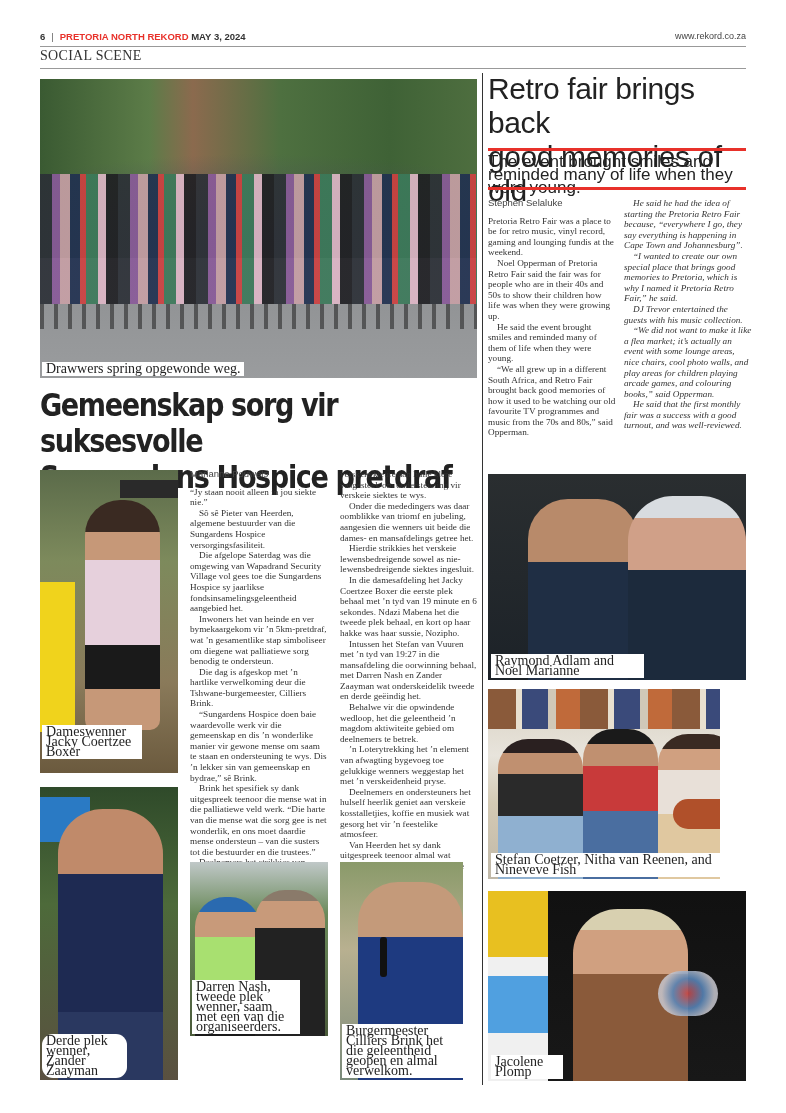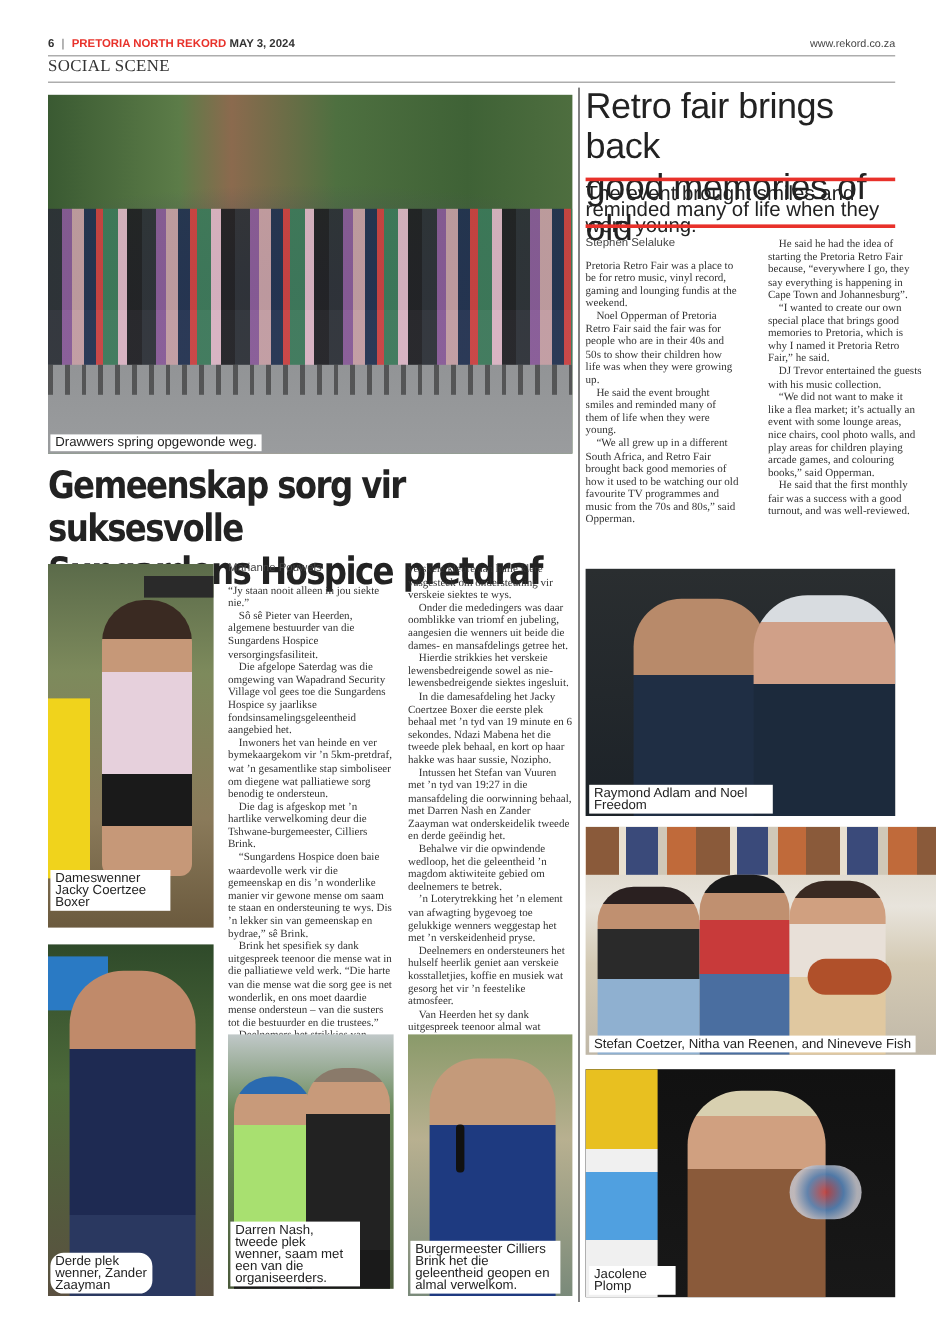--- a/index.html
+++ b/index.html
@@ -10,21 +10,21 @@
   .folio .pg { margin-right: 6px; }
   .folio .sep { margin-right: 6px; font-weight: normal; color: #666; }
   .folio .paper { color: #e8312a; }
   .folio .url { position: absolute; right: 0; top: 0; font-weight: normal; font-size: 9px; color: #444; }
   .rule-top { position: absolute; left: 40px; top: 46px; width: 706px; height: 1px; background: #999; }
   .section { position: absolute; left: 40px; top: 48px; width: 706px; font-family: "Liberation Serif", serif; font-size: 14px; letter-spacing: 0.3px; color: #333; }
   .rule-sec { position: absolute; left: 40px; top: 68px; width: 706px; height: 1px; background: #999; }
   .vdivider { position: absolute; left: 482px; top: 73px; width: 1px; height: 1012px; background: #333; }
 
   .photo { position: absolute; overflow: hidden; }
-  .caption { position: absolute; background: #fff; font-family: Liberation Sans, sans-serif; font-size: 11px; line-height: 10px; color: #222; padding: 2px 4px; margin-top: 36px; }
+  .caption { position: absolute; background: #fff; font-family: Liberation Serif, serif; font-size: 14px; line-height: 10px; color: #222; padding: 2px 4px; margin-top: 36px; }
 
   
   .p-race { left: 40px; top: 79px; width: 437px; height: 299px;
     background:
       linear-gradient(180deg, rgba(0,0,0,0) 0%, rgba(0,0,0,0) 60%, #8d8f91 60%, #9a9c9e 100%),
       radial-gradient(ellipse 80% 30% at 50% 55%, #4a4f57 0%, rgba(74,79,87,0) 100%),
       linear-gradient(90deg, #3a5a32 0%, #5c7c48 25%, #8b6a4e 35%, #4e7040 55%, #3f6236 80%, #4e6e3f 100%); }
   .p-race .crowd { position: absolute; left: 0; top: 95px; width: 100%; height: 130px;
     background: repeating-linear-gradient(90deg, #2b2f36 0 12px, #8a5a9a 12px 20px, #c8a0a6 20px 30px, #203050 30px 40px, #d04040 40px 46px, #3b7a5a 46px 58px, #e0b8c8 58px 66px, #1e1e22 66px 78px); opacity: 0.9; }
   .p-race .legs { position: absolute; left: 0; top: 225px; width: 100%; height: 25px;
@@ -36,41 +36,41 @@
   .p-jacky .girl { position: absolute; left: 45px; top: 30px; width: 75px; height: 230px; border-radius: 35px 35px 10px 10px;
     background: linear-gradient(180deg, #3a2a22 0 14%, #c69878 14% 26%, #e6d0dc 26% 63%, #1a1a1a 63% 82%, #c69878 82% 100%); }
   .p-jacky .tent { position: absolute; left: 80px; top: 10px; width: 58px; height: 18px; background: #2a2a2a; }
 
   .p-zander { left: 40px; top: 787px; width: 138px; height: 293px;
     background: linear-gradient(180deg, #2f4a2a 0%, #4d6a3a 40%, #5a5040 100%); }
   .p-zander .tent { position: absolute; left: 0; top: 10px; width: 50px; height: 45px; background: #2a7ac4; }
   .p-zander .boy { position: absolute; left: 18px; top: 22px; width: 105px; height: 271px; border-radius: 45px 45px 0 0;
     background: linear-gradient(180deg, #c08a6a 0 24%, #1e2a52 24% 75%, #2a3860 75% 100%); }
 
-  .p-darren { left: 190px; top: 862px; width: 138px; height: 212px;
+  .p-darren { left: 190px; top: 862px; width: 138px; height: 174px;
     background: linear-gradient(180deg, #c0c8c8 0%, #6a8a5a 30%, #4a5a3a 100%); }
   .p-darren .m1 { position: absolute; left: 5px; top: 35px; width: 65px; height: 183px; border-radius: 30px 30px 0 0;
     background: linear-gradient(180deg, #2a6ab0 0 8%, #c89a7a 8% 22%, #a8e070 22% 75%, #1a1a1a 75% 100%); }
   .p-darren .m2 { position: absolute; left: 65px; top: 28px; width: 70px; height: 190px; border-radius: 30px 30px 0 0;
     background: linear-gradient(180deg, #8a7a6a 0 6%, #c89a7a 6% 20%, #222 20% 80%, #1a1a1a 80% 100%); }
 
-  .p-brink { left: 340px; top: 862px; width: 137px; height: 218px;
+  .p-brink { left: 340px; top: 862px; width: 123px; height: 218px;
     background: linear-gradient(180deg, #8a9a6a 0%, #b8b090 40%, #7a8a7a 100%); }
   .p-brink .man { position: absolute; left: 18px; top: 20px; width: 105px; height: 198px; border-radius: 40px 40px 0 0;
     background: linear-gradient(180deg, #c49a7a 0 28%, #1e3a80 28% 100%); }
   .p-brink .mic { position: absolute; left: 40px; top: 75px; width: 7px; height: 40px; background: #111; border-radius: 3px; }
 
   .p-ray { left: 488px; top: 474px; width: 258px; height: 206px;
     background: linear-gradient(180deg, #2a2e30 0%, #1c2228 100%); }
   .p-ray .a { position: absolute; left: 40px; top: 25px; width: 110px; height: 181px; border-radius: 40px 40px 0 0;
     background: linear-gradient(180deg, #b88a6a 0 35%, #1f2e44 35% 100%); }
   .p-ray .b { position: absolute; left: 140px; top: 22px; width: 118px; height: 184px; border-radius: 45px 45px 0 0;
     background: linear-gradient(180deg, #d8dce0 0 12%, #d0a088 12% 40%, #1c2a3c 40% 100%); }
 
-  .p-stefan { left: 488px; top: 689px; width: 292px; height: 190px;
+  .p-stefan { left: 488px; top: 689px; width: 232px; height: 190px;
     background: linear-gradient(180deg, #d8d0c0 0%, #e8e4dc 35%, #d4cab4 60%, #c0b8a8 100%); padding-left: 16px; }
   .p-stefan .posters { position: absolute; left: 0; top: 0; width: 100%; height: 40px;
     background: repeating-linear-gradient(90deg, #8a5a3a 0 28px, #e8e0d0 28px 34px, #3a4a7a 34px 60px, #d0c8b8 60px 68px, #c06a3a 68px 92px); }
   .p-stefan .p1 { position: absolute; left: 10px; top: 50px; width: 85px; height: 140px; border-radius: 30px 30px 0 0;
     background: linear-gradient(180deg, #2a2020 0 10%, #c09070 10% 25%, #2a2a2a 25% 55%, #8fb0d0 55% 100%); }
   .p-stefan .p2 { position: absolute; left: 95px; top: 40px; width: 75px; height: 150px; border-radius: 30px 30px 0 0;
     background: linear-gradient(180deg, #1a1a1a 0 10%, #c09070 10% 25%, #c83a3a 25% 55%, #4a6ea0 55% 100%); }
   .p-stefan .p3 { position: absolute; left: 170px; top: 45px; width: 80px; height: 145px; border-radius: 30px 30px 0 0;
     background: linear-gradient(180deg, #3a2a22 0 10%, #d0a080 10% 25%, #e8e0d8 25% 55%, #e0c8a0 55% 100%); }
   .p-stefan .guitar { position: absolute; left: 185px; top: 110px; width: 70px; height: 30px; border-radius: 15px; background: #b0502a; }
@@ -178,32 +178,32 @@
 <div class="retro-rule2"></div>
 
 <div class="col" style="left:488px; top:198px; width:128px;">
   <div class="byline">Stephen Selaluke</div>
   <p class="noindent">Pretoria Retro Fair was a place to be for retro music, vinyl record, gaming and lounging fundis at the weekend.</p>
   <p>Noel Opperman of Pretoria Retro Fair said the fair was for people who are in their 40s and 50s to show their children how life was when they were growing up.</p>
   <p>He said the event brought smiles and reminded many of them of life when they were young.</p>
   <p>“We all grew up in a different South Africa, and Retro Fair brought back good memories of how it used to be watching our old favourite TV programmes and music from the 70s and 80s,” said Opperman.</p>
 </div>
 
-<div class="col" style="left:640px; top:198px; width:128px;">
+<div class="col" style="left:624px; top:198px; width:128px;font-style:italic;">
   <p>He said he had the idea of starting the Pretoria Retro Fair because, “everywhere I go, they say everything is happening in Cape Town and Johannesburg”.</p>
   <p>“I wanted to create our own special place that brings good memories to Pretoria, which is why I named it Pretoria Retro Fair,” he said.</p>
   <p>DJ Trevor entertained the guests with his music collection.</p>
   <p>“We did not want to make it like a flea market; it’s actually an event with some lounge areas, nice chairs, cool photo walls, and play areas for children playing arcade games, and colouring books,” said Opperman.</p>
   <p>He said that the first monthly fair was a success with a good turnout, and was well-reviewed.</p>
 </div>
 
 <div class="photo p-ray">
   <div class="a"></div>
   <div class="b"></div>
-  <div class="caption" style="left:3px; bottom:2px; width:153px;">Raymond Adlam and Noel Freedom</div>
+  <div class="caption" style="left:3px; bottom:2px; width:153px;">Raymond Adlam and Noel Marianne</div>
 </div>
 
 <div class="photo p-stefan">
   <div class="posters"></div>
   <div class="p1"></div>
   <div class="p2"></div>
   <div class="p3"></div>
   <div class="guitar"></div>
   <div class="caption" style="left:3px; bottom:2px;">Stefan Coetzer, Nitha van Reenen, and Nineveve Fish</div>
 </div>

